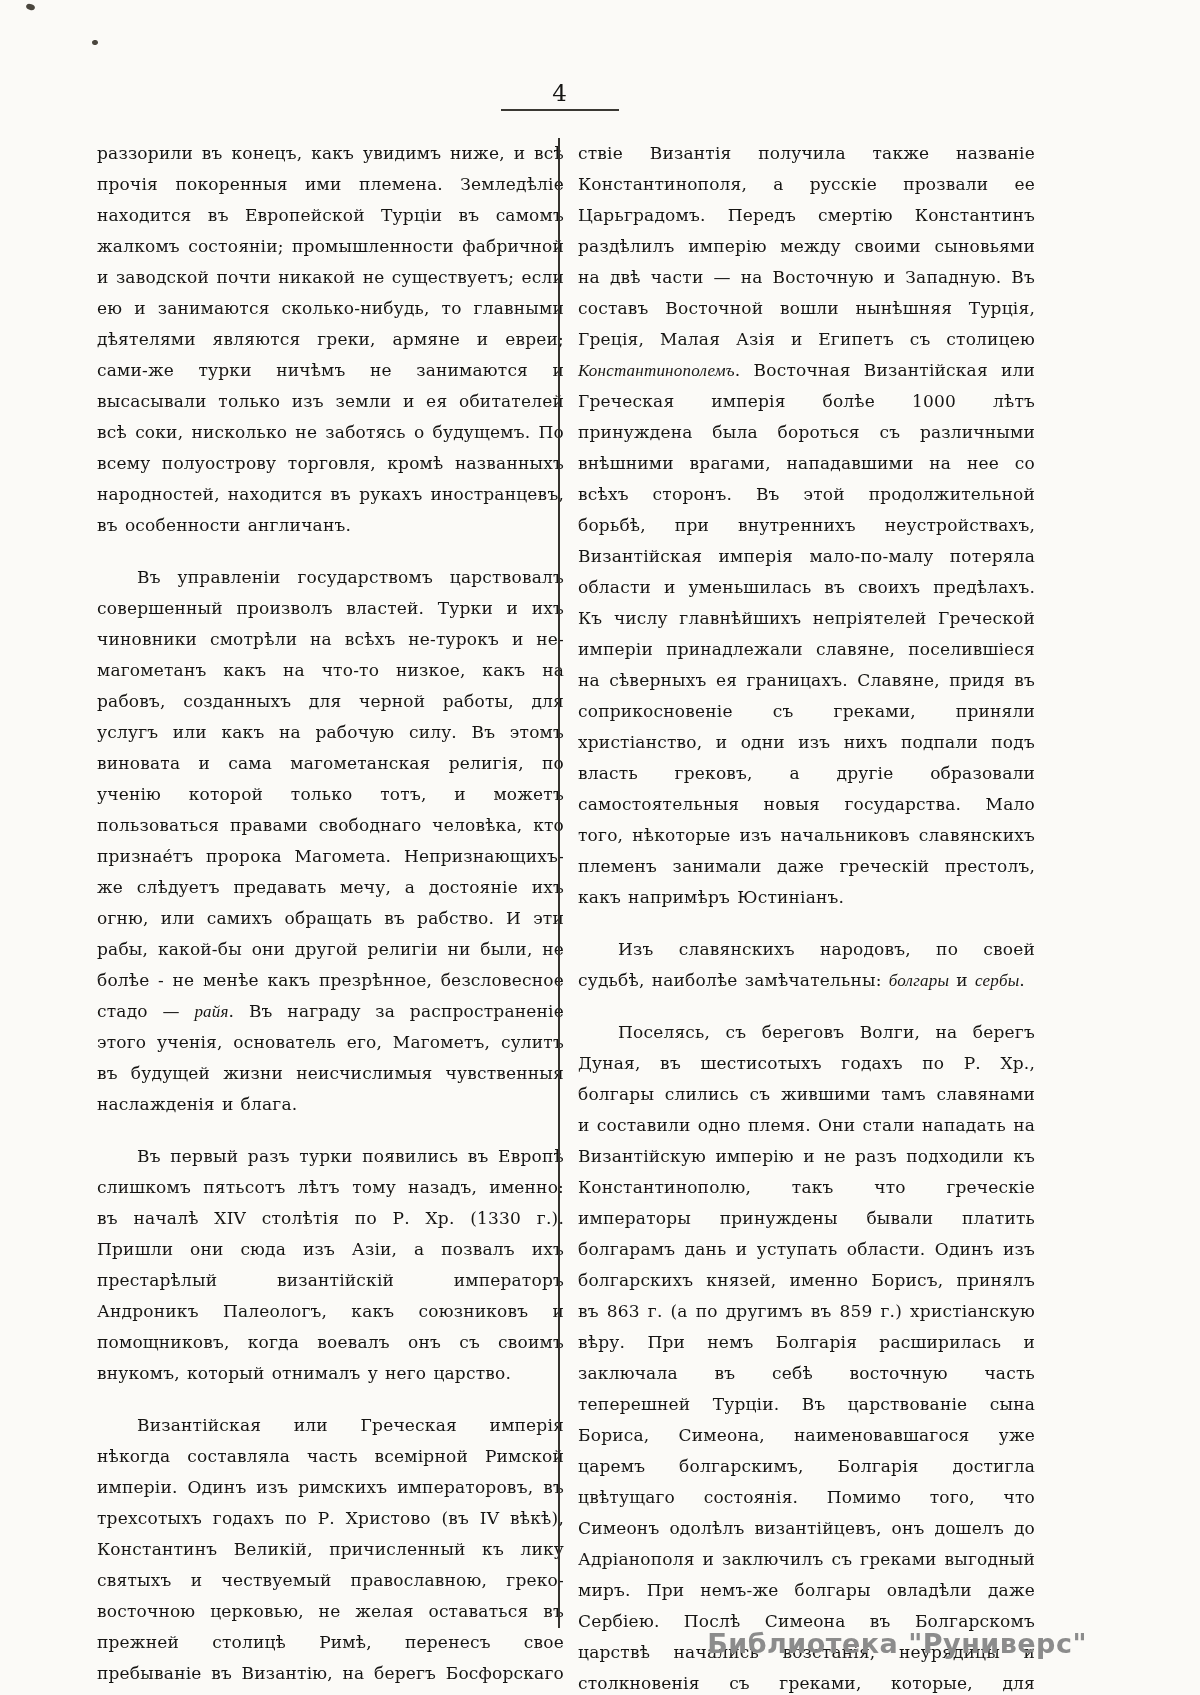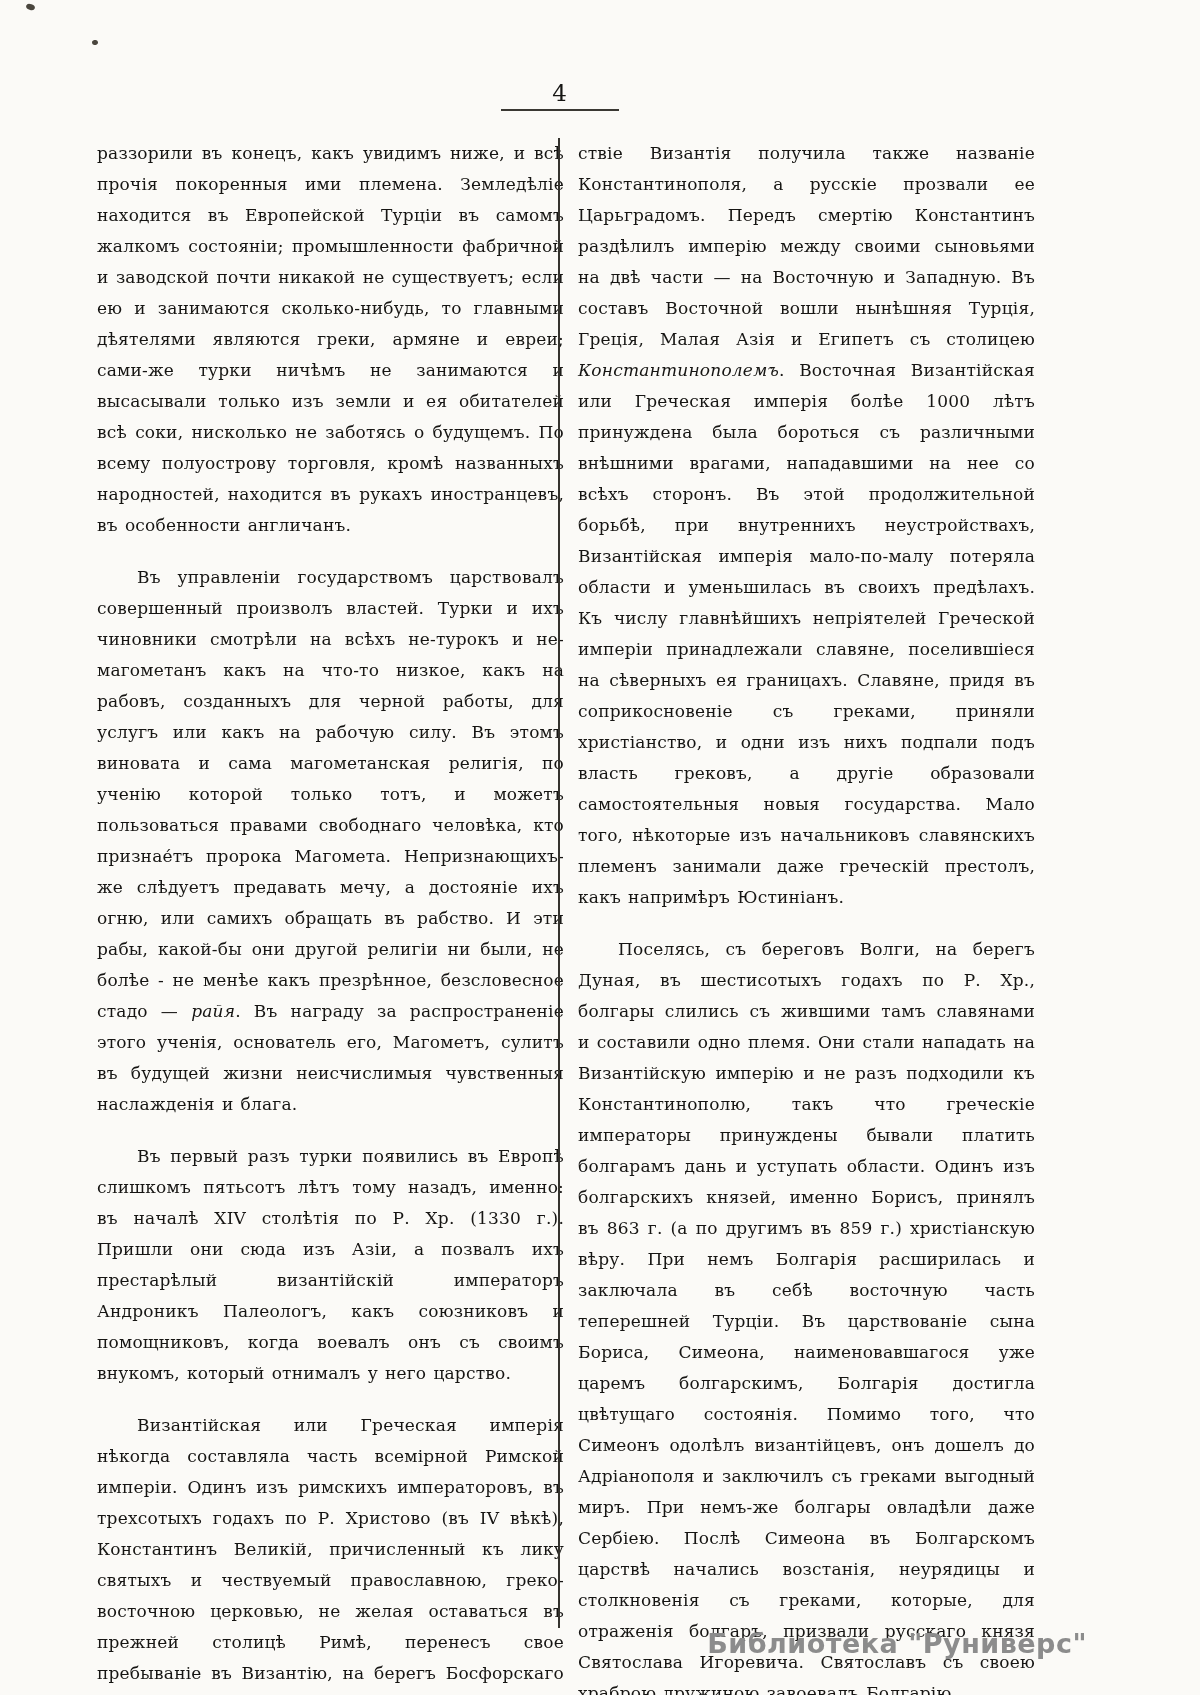--- a/index.html
+++ b/index.html
@@ -44,21 +44,21 @@
     text-align: justify;
     font-size: 17px;
     line-height: 31px;
     letter-spacing: 0.2px;
     word-spacing: 1.5px;
   }
   .col-left  { left: 12px;     width: 467px; }
   .col-right { left: 493px; width: 457px; }
   .col p { margin: 0; }
   .col p.indent { text-indent: 40px; margin-top: 21px; }
-  .italic { font-style: italic; }
+  .italic { font-style: italic; font-family: Liberation Serif, serif; }
 
   .watermark {
     position: absolute;
     right: 113px; top: 1628px;
     font-family: "DejaVu Sans", "Liberation Sans", sans-serif;
     font-weight: bold;
     font-size: 27px;
     color: #8c8c8c;
     letter-spacing: 0.5px;
     white-space: nowrap;
@@ -84,19 +84,20 @@
   <div class="columns">
     <div class="col col-left">
         <p><span>раззорили въ конецъ, какъ увидимъ ниже, и всѣ прочія покоренныя ими племена. Земледѣліе находится въ Европейской Турціи въ самомъ жалкомъ состояніи; промышленности фабричной и заводской почти никакой не существуетъ; если ею и занимаются сколько-нибудь, то главными дѣятелями являются греки, армяне и евреи; сами-же турки ничѣмъ не занимаются и высасывали только изъ земли и ея обитателей всѣ соки, нисколько не заботясь о будущемъ. По всему полуострову торговля, кромѣ названныхъ народностей, находится въ рукахъ иностранцевъ, въ особенности англичанъ.</span></p>
         <p class="indent"><span>Въ управленіи государствомъ царствовалъ совершенный произволъ властей. Турки и ихъ чиновники смотрѣли на всѣхъ не-турокъ и не-магометанъ какъ на что-то низкое, какъ на рабовъ, созданныхъ для черной работы, для услугъ или какъ на рабочую силу. Въ этомъ виновата и сама магометанская религія, по ученію которой только тотъ, и можетъ пользоваться правами свободнаго человѣка, кто признае́тъ пророка Магомета. Непризнающихъ-же слѣдуетъ предавать мечу, а достояніе ихъ огню, или самихъ обращать въ рабство. И эти рабы, какой-бы они другой религіи ни были, не болѣе - не менѣе какъ презрѣнное, безсловесное стадо — </span><span class="italic">райя</span><span>. Въ награду за распространеніе этого ученія, основатель его, Магометъ, сулитъ въ будущей жизни неисчислимыя чувственныя наслажденія и блага.</span></p>
         <p class="indent"><span>Въ первый разъ турки появились въ Европѣ слишкомъ пятьсотъ лѣтъ тому назадъ, именно: въ началѣ XIV столѣтія по Р. Хр. (1330 г.). Пришли они сюда изъ Азіи, а позвалъ ихъ престарѣлый византійскій императоръ Андроникъ Палеологъ, какъ союзниковъ и помощниковъ, когда воевалъ онъ съ своимъ внукомъ, который отнималъ у него царство.</span></p>
         <p class="indent"><span>Византійская или Греческая имперія нѣкогда составляла часть всемірной Римской имперіи. Одинъ изъ римскихъ императоровъ, въ трехсотыхъ годахъ по Р. Христово (въ IV вѣкѣ), Константинъ Великій, причисленный къ лику святыхъ и чествуемый православною, греко-восточною церковью, не желая оставаться въ прежней столицѣ Римѣ, перенесъ свое пребываніе въ Византію, на берегъ Босфорскаго пролива, назвавъ ее Новымъ Римомъ. Впослѣд-</span></p>
       </div>
     <div class="column-divider"></div>
     <div class="col col-right">
         <p><span>ствіе Византія получила также названіе Константинополя, а русскіе прозвали ее Царьградомъ. Передъ смертію Константинъ раздѣлилъ имперію между своими сыновьями на двѣ части — на Восточную и Западную. Въ составъ Восточной вошли нынѣшняя Турція, Греція, Малая Азія и Египетъ съ столицею </span><span class="italic">Константинополемъ</span><span>. Восточная Византійская или Греческая имперія болѣе 1000 лѣтъ принуждена была бороться съ различными внѣшними врагами, нападавшими на нее со всѣхъ сторонъ. Въ этой продолжительной борьбѣ, при внутреннихъ неустройствахъ, Византійская имперія мало-по-малу потеряла области и уменьшилась въ своихъ предѣлахъ. Къ числу главнѣйшихъ непріятелей Греческой имперіи принадлежали славяне, поселившіеся на сѣверныхъ ея границахъ. Славяне, придя въ соприкосновеніе съ греками, приняли христіанство, и одни изъ нихъ подпали подъ власть грековъ, а другіе образовали самостоятельныя новыя государства. Мало того, нѣкоторые изъ начальниковъ славянскихъ племенъ занимали даже греческій престолъ, какъ напримѣръ Юстиніанъ.</span></p>
+        <p class="indent"><span>Изъ славянскихъ народовъ, по своей судьбѣ, наиболѣе замѣчательны: </span><span class="italic">болгары</span><span> и </span><span class="italic">сербы</span><span>.</span></p>
         <p class="indent"><span>Поселясь, съ береговъ Волги, на берегъ Дуная, въ шестисотыхъ годахъ по Р. Хр., болгары слились съ жившими тамъ славянами и составили одно племя. Они стали нападать на Византійскую имперію и не разъ подходили къ Константинополю, такъ что греческіе императоры принуждены бывали платить болгарамъ дань и уступать области. Одинъ изъ болгарскихъ князей, именно Борисъ, принялъ въ 863 г. (а по другимъ въ 859 г.) христіанскую вѣру. При немъ Болгарія расширилась и заключала въ себѣ восточную часть теперешней Турціи. Въ царствованіе сына Бориса, Симеона, наименовавшагося уже царемъ болгарскимъ, Болгарія достигла цвѣтущаго состоянія. Помимо того, что Симеонъ одолѣлъ византійцевъ, онъ дошелъ до Адріанополя и заключилъ съ греками выгодный миръ. При немъ-же болгары овладѣли даже Сербіею. Послѣ Симеона въ Болгарскомъ царствѣ начались возстанія, неурядицы и столкновенія съ греками, которые, для отраженія болгаръ, призвали русскаго князя Святослава Игоревича. Святославъ съ своею храброю дружиною завоевалъ Болгарію,</span></p>
       </div>
   </div>
 
   <div class="watermark">Библиотека "Руниверс"</div>
 
 </div>
 
 </body></html>

